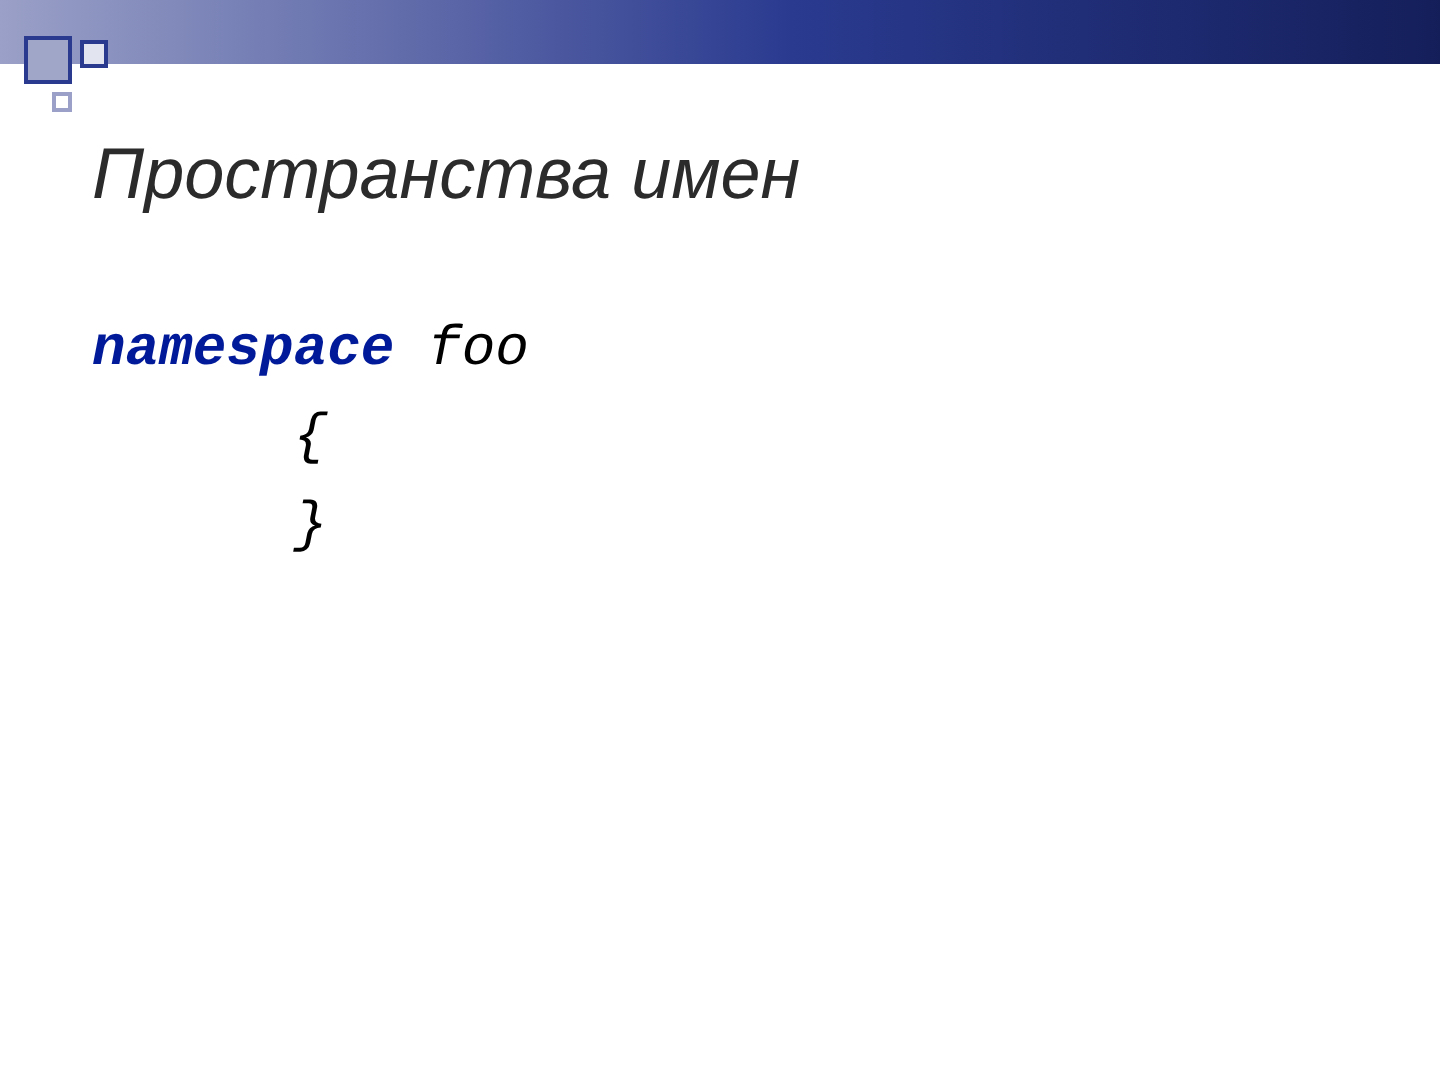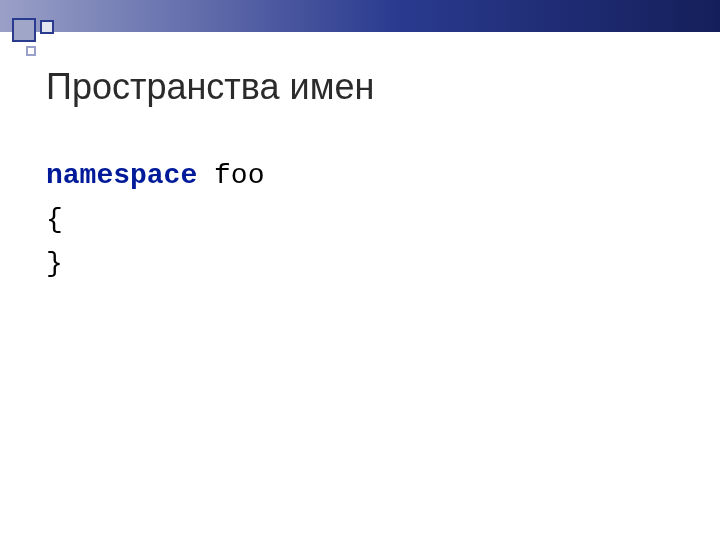--- a/index.html
+++ b/index.html
@@ -9,20 +9,21 @@
     height: 540px;
     background: #fff;
     font-family: Arial, Helvetica, sans-serif;
     overflow: hidden;
   }
   .slide {
     position: relative;
     width: 720px;
     height: 540px;
     box-sizing: border-box;
+    font-style: italic;
   }
   .topbar {
     position: absolute;
     top: 0; left: 0;
     width: 720px;
     height: 32px;
     background: linear-gradient(to right, #9aa0c7 0%, #2a3a8f 55%, #141f5a 100%);
   }
   .deco {
     position: absolute;
@@ -52,20 +53,21 @@
     top: 158px;
     font-family: "Courier New", Courier, monospace;
     font-size: 28px;
     font-weight: bold;
     color: #000;
   }
   .code .line {
     height: 44px;
     line-height: 36px;
     white-space: pre;
+    text-align: center;
   }
   .kw  { color: #001a99; font-weight: bold; }
   .nm  { color: #000; font-weight: normal; }
   .pn  { color: #000; font-weight: normal; }
 </style>
 </head>
 <body>
 
 <div class="slide">
   <div class="topbar"></div>

